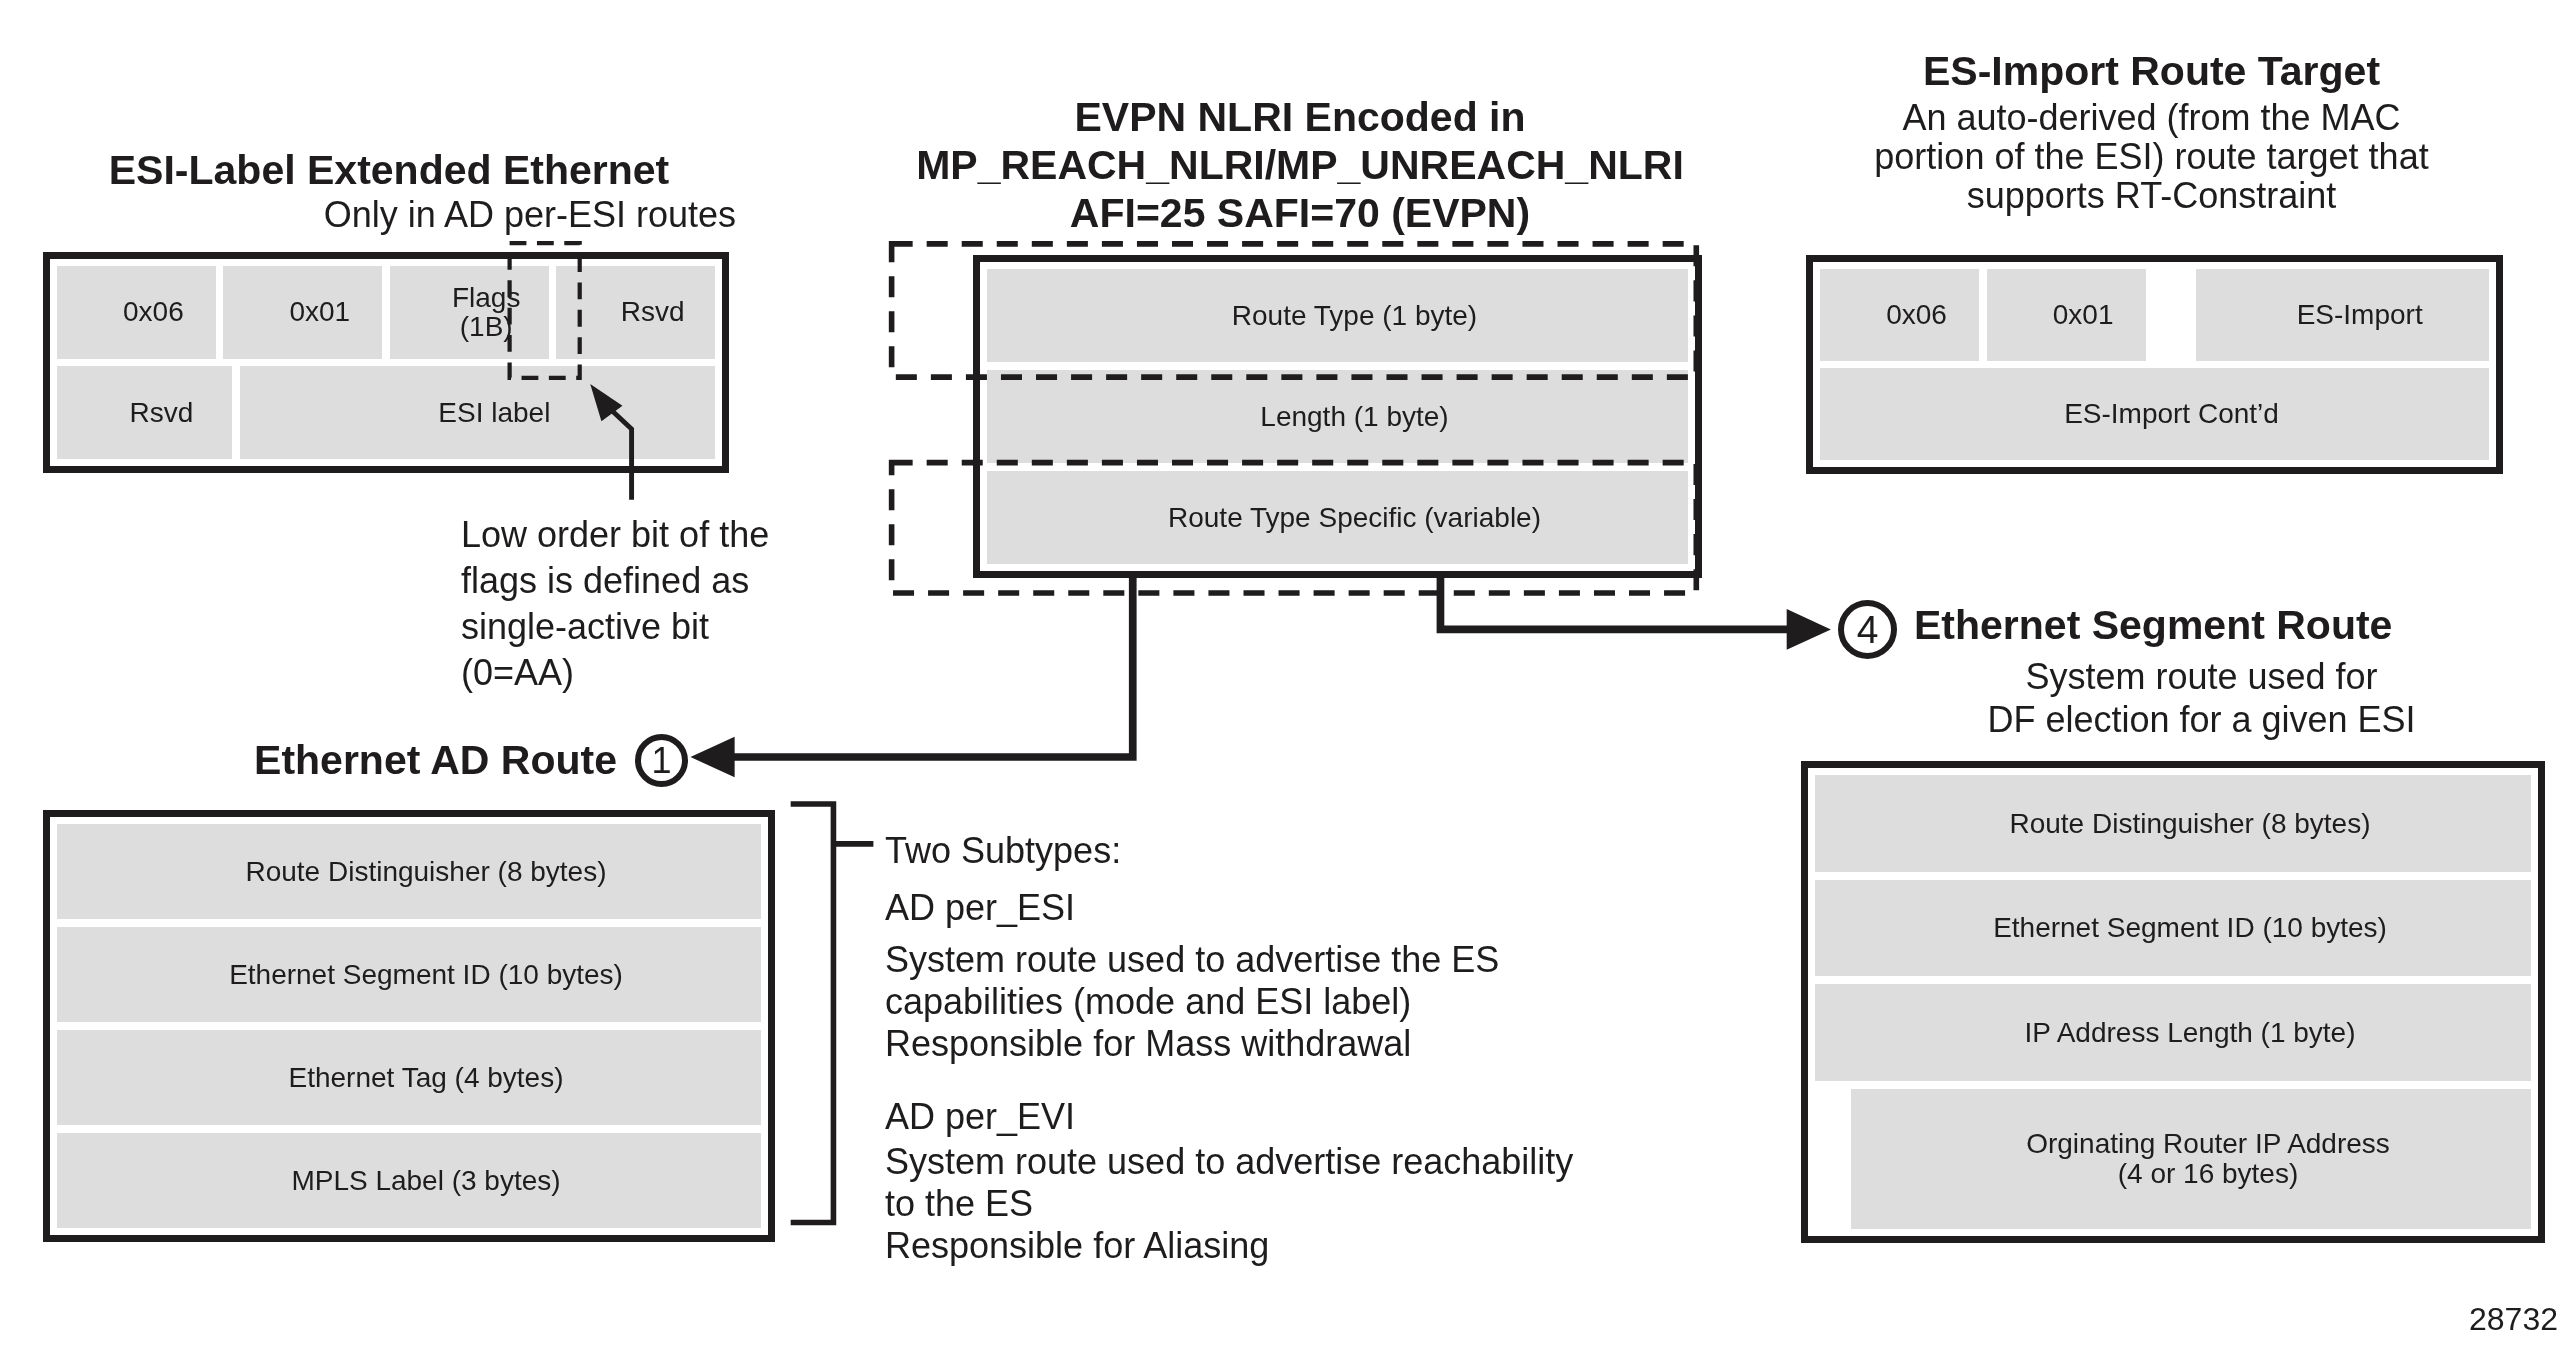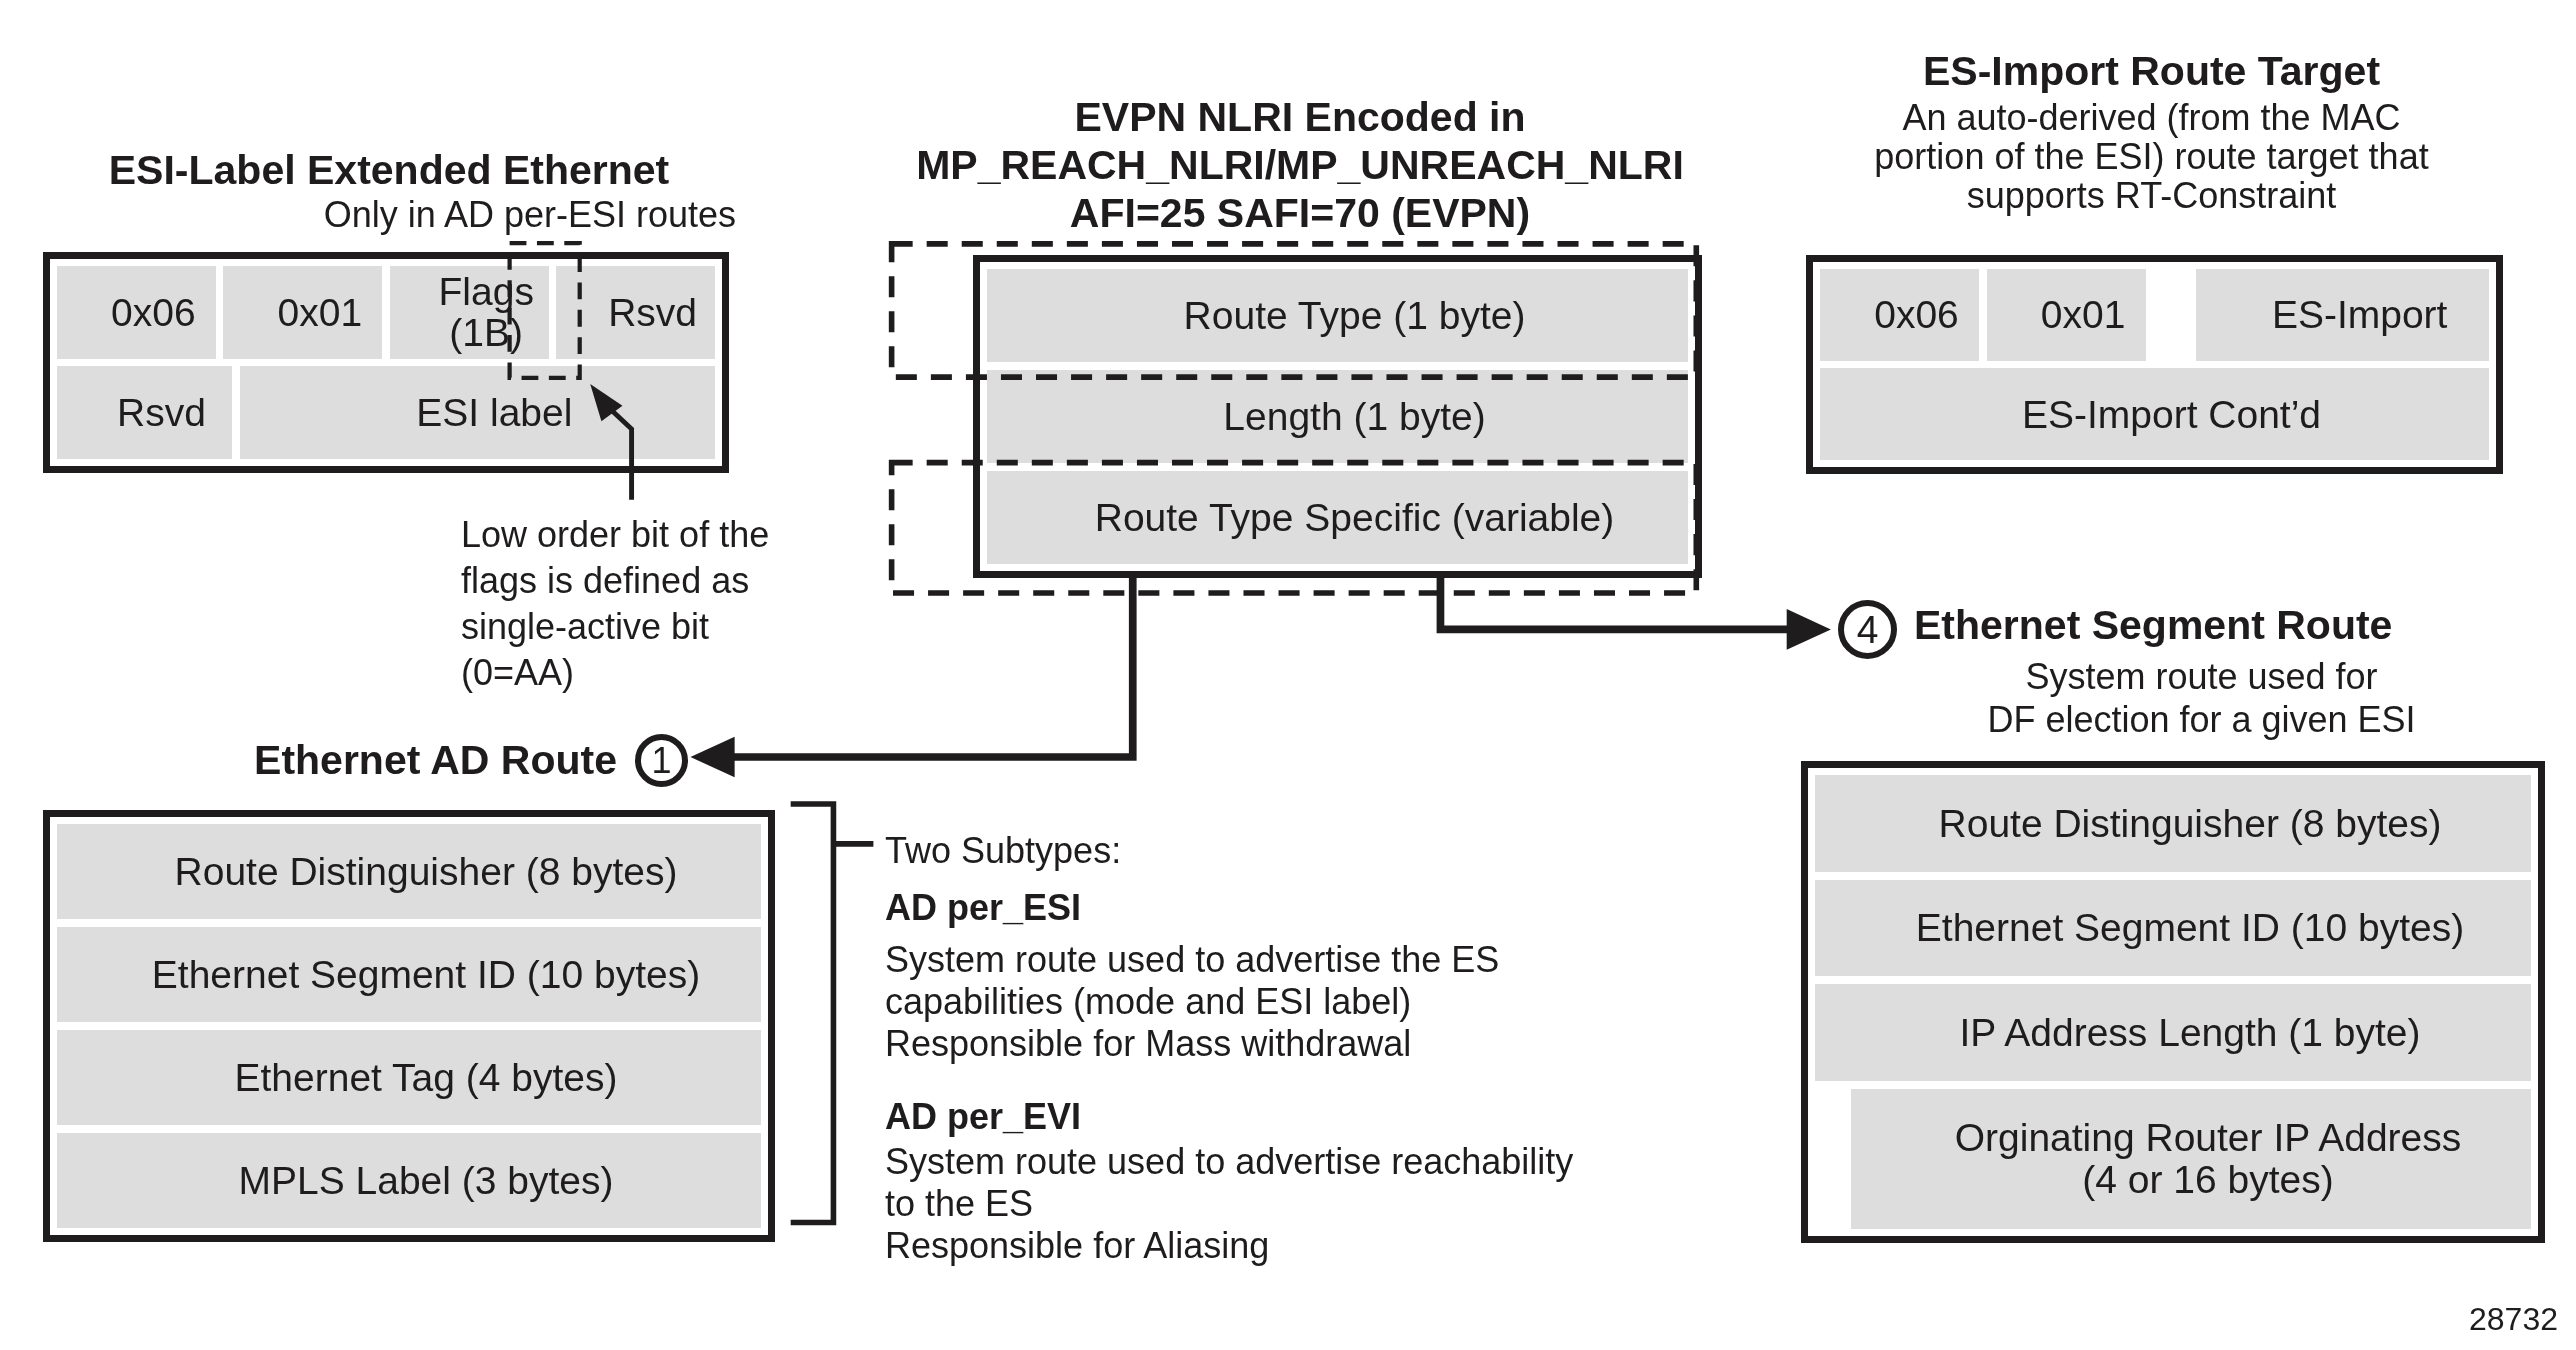--- a/index.html
+++ b/index.html
@@ -9,29 +9,29 @@
     font-family:"Liberation Sans","DejaVu Sans",sans-serif;
     color:var(--ink);
   }
   #stage{position:relative;width:2576px;height:1350px;overflow:hidden;}
   .abs{position:absolute;}
   .ttl{font-weight:bold;font-size:41px;line-height:48px;text-align:center;}
   .sub{font-size:36px;line-height:39px;text-align:center;}
   .ml{white-space:pre-line;}
   .note{font-size:36px;line-height:46px;white-space:pre-line;}
   .body-txt{font-size:36px;line-height:42px;white-space:pre-line;}
-  .bold{font-weight:bold;}
+  .bold{font-weight:normal;}
   .fieldbox{
     position:absolute;border:7px solid var(--ink);background:#fff;
     display:flex;flex-direction:column;padding:7px;gap:7.7px;box-sizing:border-box;
   }
   .frow{display:flex;gap:7.7px;flex:1;min-height:0;}
   .fcell{
     background:var(--cell);flex:1;display:flex;align-items:center;justify-content:center;
-    text-align:center;font-size:39px;line-height:1.06;white-space:pre-line;padding-left:34px;
+    text-align:center;font-size:28px;line-height:1.06;white-space:pre-line;padding-left:34px;
   }
   .num-circle{
     position:absolute;border:6.3px solid var(--ink);border-radius:50%;background:#fff;
     display:flex;align-items:center;justify-content:center;box-sizing:border-box;
   }
   .overlay{position:absolute;left:0;top:0;width:2576px;height:1350px;pointer-events:none;}
   .dash6{fill:none;stroke:var(--ink);stroke-width:6;stroke-dasharray:24 15;}
   .dash8{fill:none;stroke:var(--ink);stroke-width:8;stroke-dasharray:30 20;}
   .ln11{fill:none;stroke:var(--ink);stroke-width:11;}
   .ln8{fill:none;stroke:var(--ink);stroke-width:8;}

